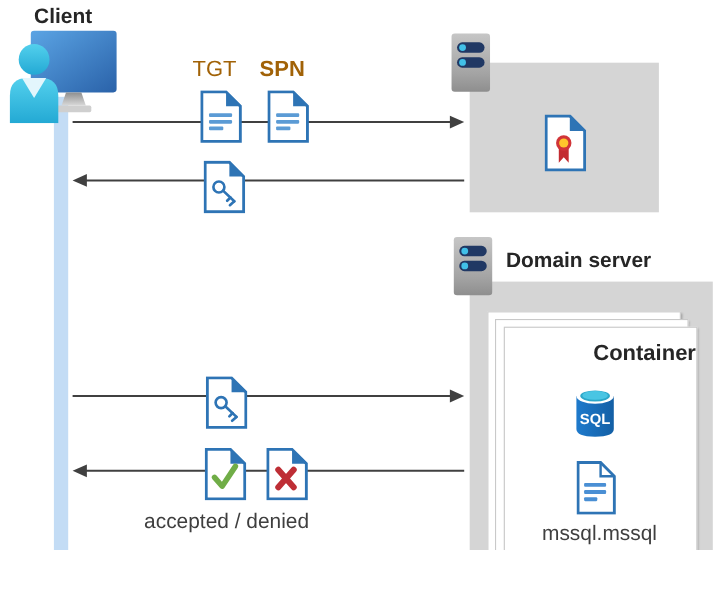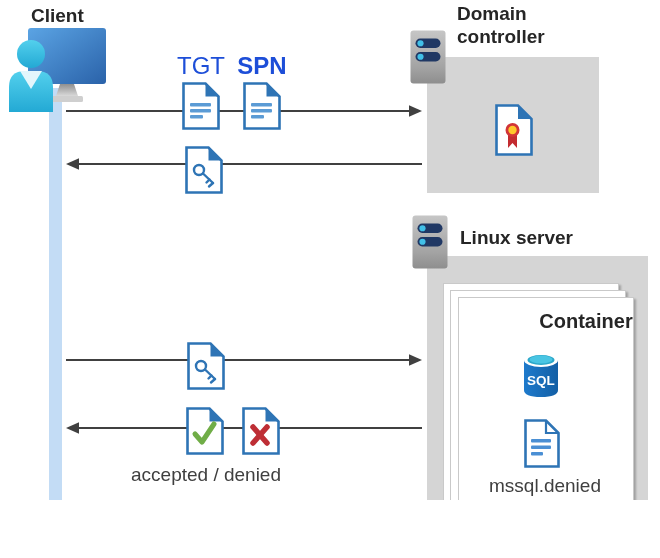--- a/index.html
+++ b/index.html
@@ -15,21 +15,21 @@
   .node-box{background:#D5D5D5;z-index:0;}
   .dc-box{left:427px;top:57px;width:172px;height:136px;}
   .linux-box{left:427px;top:256px;width:221px;height:287px;}
   .title{
     color:#262626;font-weight:700;font-size:19px;line-height:23px;z-index:3;
   }
   .client-title{left:31px;top:4px;}
   .dc-title{left:457px;top:2px;width:120px;}
   .linux-title{left:460px;top:226px;width:180px;}
   .msg-label{
-    color:#1d4ed8;font-size:24px;z-index:3;width:52px;text-align:center;
+    color:#a16207;font-size:20px;z-index:3;width:52px;
   }
   .tgt-label{left:175px;top:52px;}
   .spn-label{left:236px;top:52px;font-weight:bold;}
   .icon{z-index:2;}
   .page{
     background:#ffffff;border:1px solid #C9C9C9;width:174px;height:225px;
     box-shadow:1.5px 1.5px 2px rgba(0,0,0,0.25);z-index:1;
   }
   .page-back{left:443px;top:283px;}
   .page-mid{left:450px;top:290px;}
@@ -121,21 +121,20 @@
     <polygon points="23.5,1.5 36.5,14.5 23.5,14.5" fill="#2E74B5"></polygon>
     <g stroke="#2E74B5" stroke-width="2.4" fill="none" stroke-linecap="round">
       <circle cx="14" cy="24" r="5"></circle>
       <path d="M18,27.5 L28,37"></path>
       <path d="M28,37 L24,40.5"></path>
       <path d="M24.5,33.5 L21.5,36.5"></path>
     </g>
   </svg>
 
   <div class="abs node-box dc-box"></div>
-  <div class="abs title dc-title">Domain controller</div>
   <svg class="abs icon" style="left:410px;top:30px;" width="36" height="54" viewBox="0 0 36 54">
     <defs>
       <linearGradient id="gsrv1" x1="0" y1="0" x2="0" y2="1">
         <stop offset="0" stop-color="#C6C6C6"></stop>
           <stop offset="0.7" stop-color="#A3A3A3"></stop>
           <stop offset="1" stop-color="#8E8E8E"></stop>
       </linearGradient>
     </defs>
     <rect x="0.5" y="0.5" width="35" height="53" rx="3" fill="url(#gsrv1)"></rect>
     <rect x="5.5" y="8.5" width="25" height="9.5" rx="4.75" fill="#203864"></rect>
@@ -145,21 +144,21 @@
   </svg>
   <svg class="abs icon" style="left:495px;top:104px;" width="38" height="52" viewBox="0 0 38 52">
     <path d="M1.5,1.5 H23 L36.5,15 V50.5 H1.5 Z" fill="#ffffff" stroke="#2E74B5" stroke-width="2.6"></path>
     <polygon points="23,1.5 36.5,15 23,15" fill="#2E74B5"></polygon>
     <polygon points="13,30 22,30 22,44 17.5,39 13,44" fill="#C32B30"></polygon>
     <circle cx="17.5" cy="26" r="7" fill="#D13438"></circle>
     <circle cx="17.5" cy="26" r="4.2" fill="#FFC72C"></circle>
   </svg>
 
   <div class="abs node-box linux-box"></div>
-  <div class="abs title linux-title">Linux server</div>
+  <div class="abs title linux-title">Domain server</div>
   <svg class="abs icon" style="left:412px;top:215px;" width="36" height="54" viewBox="0 0 36 54">
     <rect x="0.5" y="0.5" width="35" height="53" rx="3" fill="url(#gsrv1)"></rect>
     <rect x="5.5" y="8.5" width="25" height="9.5" rx="4.75" fill="#203864"></rect>
     <circle cx="10.5" cy="13.25" r="3.1" fill="#41C0E8"></circle>
     <rect x="5.5" y="22" width="25" height="9.5" rx="4.75" fill="#203864"></rect>
     <circle cx="10.5" cy="26.75" r="3.1" fill="#41C0E8"></circle>
   </svg>
 
   <div class="abs page page-back"></div>
   <div class="abs page page-mid"></div>
@@ -180,21 +179,21 @@
     <text x="19" y="34" text-anchor="middle" font-family="Liberation Sans, sans-serif" font-size="13.5" font-weight="700" fill="#ffffff">SQL</text>
   </svg>
 
   <svg class="abs icon" style="left:524px;top:419px;z-index:3;" width="36" height="49" viewBox="0 0 36 49">
     <path d="M1.5,1.5 H22 L34.5,14 V47.5 H1.5 Z" fill="#ffffff" stroke="#2E74B5" stroke-width="2.6"></path>
     <path d="M22,1.5 V14 H34.5" fill="none" stroke="#2E74B5" stroke-width="2.2"></path>
     <rect x="7" y="20" width="20" height="3.6" rx="1" fill="#4A8FD4"></rect>
     <rect x="7" y="26.5" width="20" height="3.6" rx="1" fill="#4A8FD4"></rect>
     <rect x="7" y="33" width="12" height="3.6" rx="1" fill="#4A8FD4"></rect>
   </svg>
-  <div class="abs keytab-label">mssql.denied</div>
+  <div class="abs keytab-label">mssql.mssql</div>
 
   <svg class="abs icon" style="left:187px;top:342px;" width="38" height="48" viewBox="0 0 38 48">
     <path d="M1.5,1.5 H23.5 L36.5,14.5 V46.5 H1.5 Z" fill="#ffffff" stroke="#2E74B5" stroke-width="2.6"></path>
     <polygon points="23.5,1.5 36.5,14.5 23.5,14.5" fill="#2E74B5"></polygon>
     <g stroke="#2E74B5" stroke-width="2.4" fill="none" stroke-linecap="round">
       <circle cx="14" cy="24" r="5"></circle>
       <path d="M18,27.5 L28,37"></path>
       <path d="M28,37 L24,40.5"></path>
       <path d="M24.5,33.5 L21.5,36.5"></path>
     </g>

